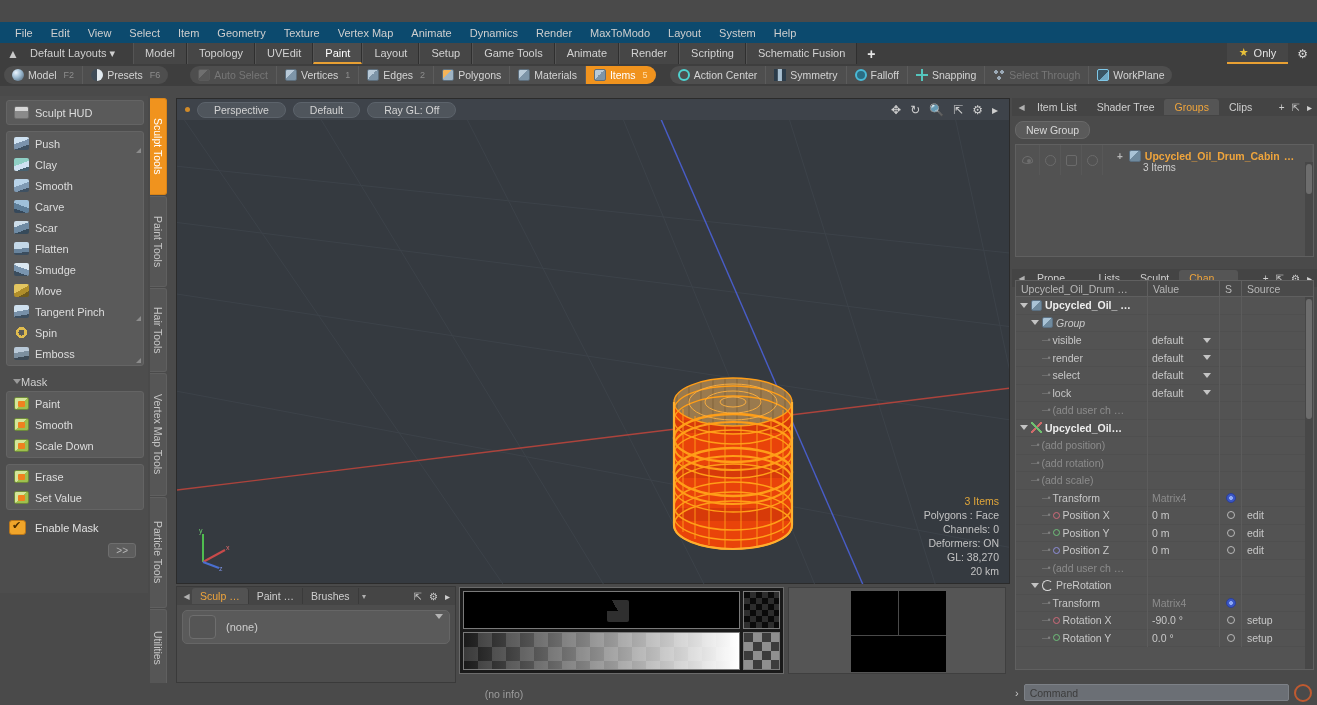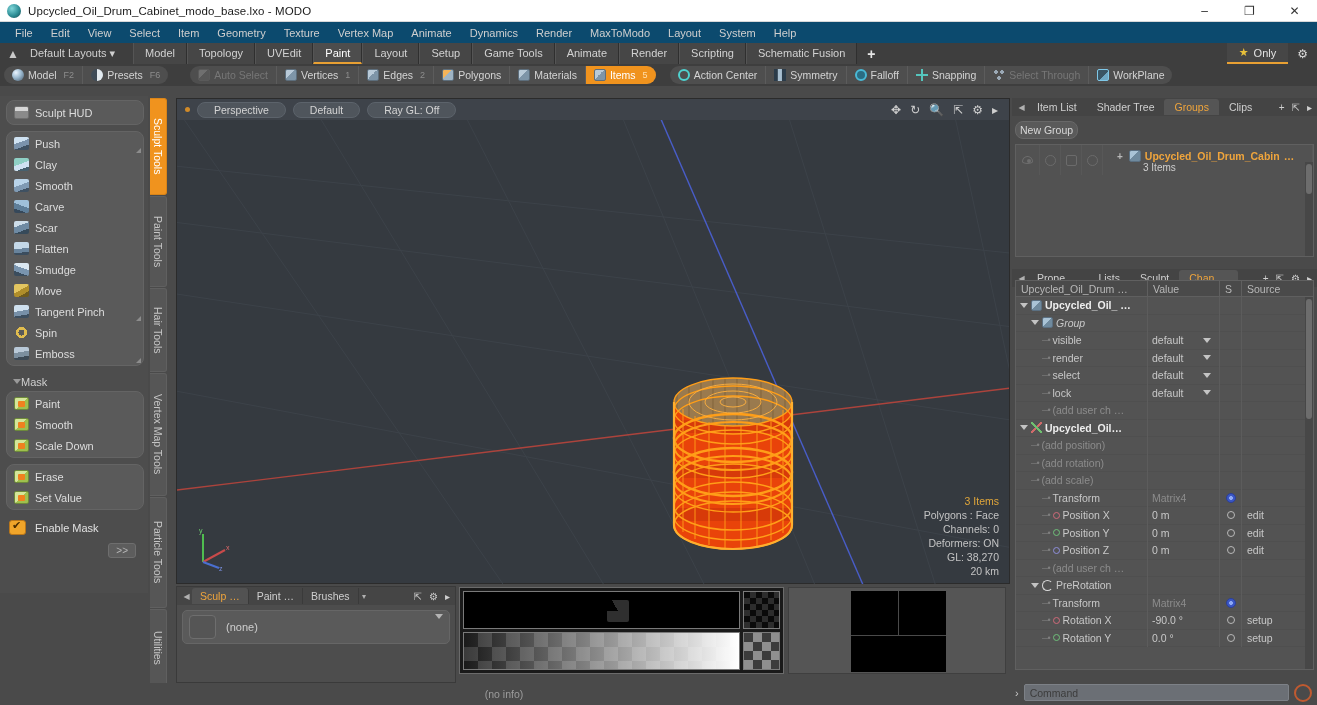--- a/index.html
+++ b/index.html
@@ -84,21 +84,21 @@
   .ic-bars { background: linear-gradient(90deg,#2b3b49 0 28%, #a8bfd0 34% 62%, #2b3b49 70% 100%); }
   .ic-cross { position: relative; }
   .ic-cross:before, .ic-cross:after { content:""; position:absolute; background:#55c5bd; }
   .ic-cross:before { left:5px; top:0; width:2px; height:12px; }
   .ic-cross:after { left:0; top:5px; width:12px; height:2px; }
   .ic-dots { background: radial-gradient(circle at 3px 3px,#9aa8b5 1.6px, transparent 1.8px), radial-gradient(circle at 9px 3px,#9aa8b5 1.6px, transparent 1.8px), radial-gradient(circle at 6px 9px,#9aa8b5 1.6px, transparent 1.8px); }
   .ic-plane { border:1.5px solid #7fc8e8; border-radius:2px; background:linear-gradient(135deg,#3a5564 0 55%, #6fa8c4 55% 100%); }
 
   
   .leftpanel { position: absolute; left: 0; top: 96px; width: 148px; height: 497px; background: #4d4d4d; padding: 4px 4px 0 6px; }
-  .lp-block { background: #5a5a5a; border-radius: 8px; margin-bottom: 6px; padding: 1px 0; border: 1px solid #646464; }
+  .lp-block { background: #5a5a5a; border-radius: 3px; margin-bottom: 6px; padding: 1px 0; border: 1px solid #646464; }
   .lp-row { display: flex; align-items: center; gap: 6px; height: 21px; padding: 0 7px; font-size: 11px; color: #ddd; position: relative; }
   .lp-row .corner { position: absolute; right: 2px; bottom: 1px; width: 0; height: 0;
     border-left: 5px solid transparent; border-bottom: 5px solid #8c8c8c; }
   .ti { width: 15px; height: 13px; flex: none; display: inline-block; border-radius: 2px; }
   .ti-push   { background: linear-gradient(160deg,#cfe2f2 0 40%, #7b93ac 40% 70%, #3f5162 70% 100%); }
   .ti-clay   { background: linear-gradient(160deg,#8fd0c5 0 45%, #cfe2f2 45% 75%, #46606e 75% 100%); }
   .ti-smooth { background: linear-gradient(160deg,#b9d4ea 0 45%, #7f9ab4 45% 75%, #3f5162 75% 100%); }
   .ti-carve  { background: linear-gradient(200deg,#9fc0da 0 45%, #5e7e99 45% 75%, #36485a 75% 100%); }
   .ti-scar   { background: linear-gradient(160deg,#cdddea 0 35%, #6e8aa3 35% 70%, #364a5a 70% 100%); }
   .ti-flatten{ background: linear-gradient(175deg,#c4d8e8 0 50%, #68839c 50% 78%, #3b4d5e 78% 100%); }
@@ -180,21 +180,21 @@
   .is2-vline { position: absolute; left: 47px; top: 0; width: 1px; height: 44px; background: #4a4a4a; }
   .is2-hline { position: absolute; left: 0; top: 44px; width: 100%; height: 1px; background: #4a4a4a; }
 
   
   .rightpanel { position: absolute; left: 1012px; top: 98px; width: 305px; height: 578px; background: #4a4a4a; }
   .rp-tabs { display: flex; align-items: center; height: 18px; background: #444; padding-left: 4px; }
   .rp-tab { padding: 2px 10px; font-size: 10.5px; color: #cfcfcf; }
   .rp-tab.active { background: #555; color: #f0a53c; border-radius: 3px 3px 0 0; }
   .rp-tabicons { margin-left: auto; display: flex; gap: 7px; padding-right: 5px; color: #d0d0d0; font-size: 10px; align-items: center; }
 
-  .rp-newgroup { margin: 3px 3px; background: #5a5a5a; border: 1px solid #686868; border-radius: 8px; padding: 2px 4px; font-size: 10.5px; color: #d8d8d8; display: inline-block; }
+  .rp-newgroup { margin: 3px 3px; background: #5a5a5a; border: 1px solid #686868; border-radius: 8px; padding: 2px 10px; font-size: 10.5px; color: #d8d8d8; display: inline-block; }
 
   .tree { margin: 0 3px; background: #525252; border: 1px solid #606060; height: 113px; position: relative; overflow: hidden; }
   .tree-head { display: flex; align-items: center; height: 17px; background: #4a4a4a; border-bottom: 1px solid #5e5e5e; font-size: 10.5px; color: #b6b6b6; }
   .tcol { border-right: 1px solid #5e5e5e; height: 17px; display: flex; align-items: center; justify-content: center; }
   .tcol.namecol { justify-content: flex-start; padding-left: 8px; flex: 1; }
   .eye { width: 11px; height: 8px; border-radius: 50% 50% 50% 50%/70% 70% 30% 30%; border: 1px solid #9b9b9b; position: relative; }
   .eye:after { content:""; position:absolute; left:3.5px; top:1.5px; width:4px; height:4px; border-radius:50%; background:#9b9b9b; }
   .eye.dim { border-color: #6e6e6e; } .eye.dim:after { background: #6e6e6e; }
   .minic { width: 11px; height: 11px; border: 1px solid #8e8e8e; border-radius: 2px; }
   .minic.dim { border-color: #6b6b6b; }
@@ -240,29 +240,20 @@
   .cmdbar { position: absolute; left: 1010px; top: 680px; width: 307px; height: 25px; background: #4a4a4a; display: flex; align-items: center; gap: 5px; padding: 0 5px; }
   .cmd-caret { color: #c9c9c9; font-size: 11px; }
   .cmd-input { flex: 1; height: 17px; background: #6b6f75; border: 1px solid #7d8187; border-radius: 2px; padding: 0 5px; display: flex; align-items: center; font-size: 10.5px; color: #3c3c3c; }
   .cmd-btn { width: 18px; height: 18px; border-radius: 50%; border: 2px solid #c05a30; }
 </style>
 </head>
 <body>
 
 <div id="app">
 
-  <div class="titlebar">
-    <div class="tb-icon"></div>
-    <div class="tb-title">Upcycled_Oil_Drum_Cabinet_modo_base.lxo - MODO</div>
-    <div class="winbtns">
-      <div class="winbtn">–</div>
-      <div class="winbtn">❐</div>
-      <div class="winbtn close">✕</div>
-    </div>
-  </div>
 
   <div class="menubar" id="menubar">
       <div class="menu-item">File</div>
       <div class="menu-item">Edit</div>
       <div class="menu-item">View</div>
       <div class="menu-item">Select</div>
       <div class="menu-item">Item</div>
       <div class="menu-item">Geometry</div>
       <div class="menu-item">Texture</div>
       <div class="menu-item">Vertex Map</div>

